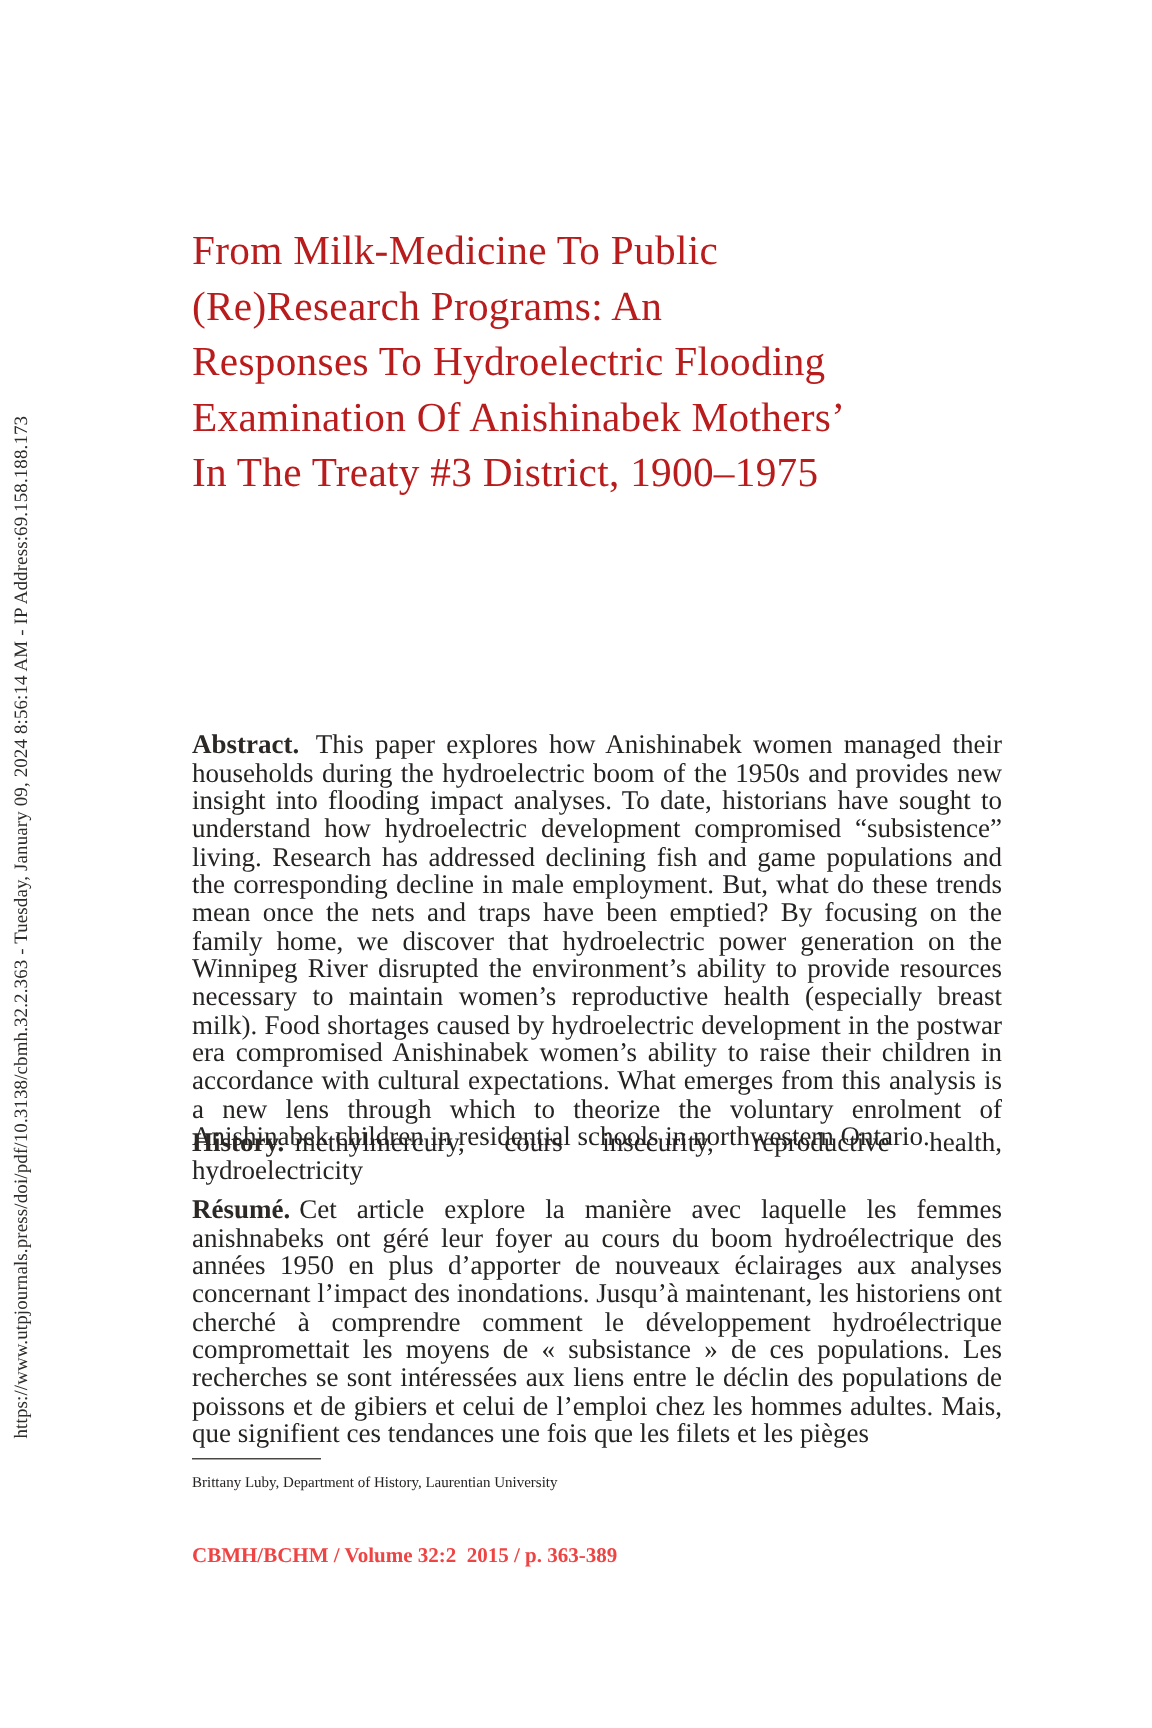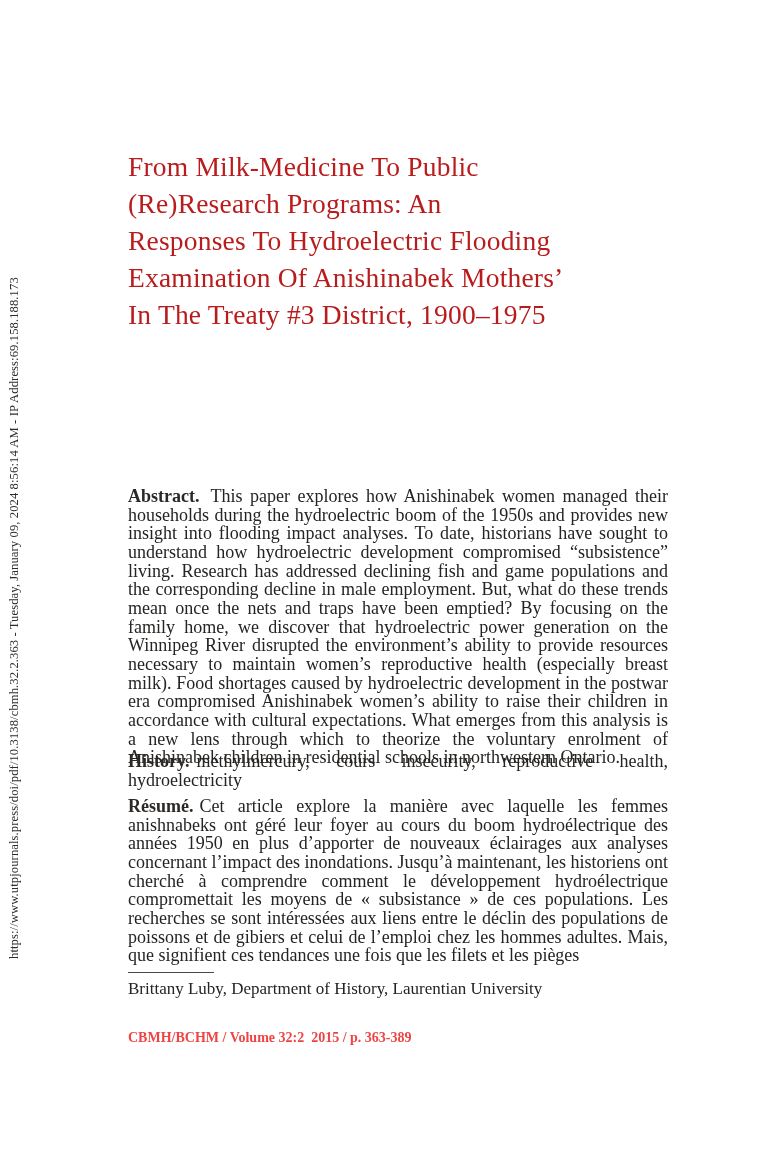--- a/index.html
+++ b/index.html
@@ -67,21 +67,21 @@
   .footnote-rule {
     position: absolute;
     left: 128px;
     top: 972px;
     width: 86px;
     height: 0;
     border-top: 1.5px solid #4a4846;
   }
   .footnote {
     top: 980px;
-    font-size: 17px;
+    font-size: 10px;
     line-height: 18px;
     text-align: left;
   }
   .journal-line {
     top: 1030px;
     font-size: 14px;
     font-weight: bold;
     color: #ef4444;
     white-space: pre-wrap;
   }

